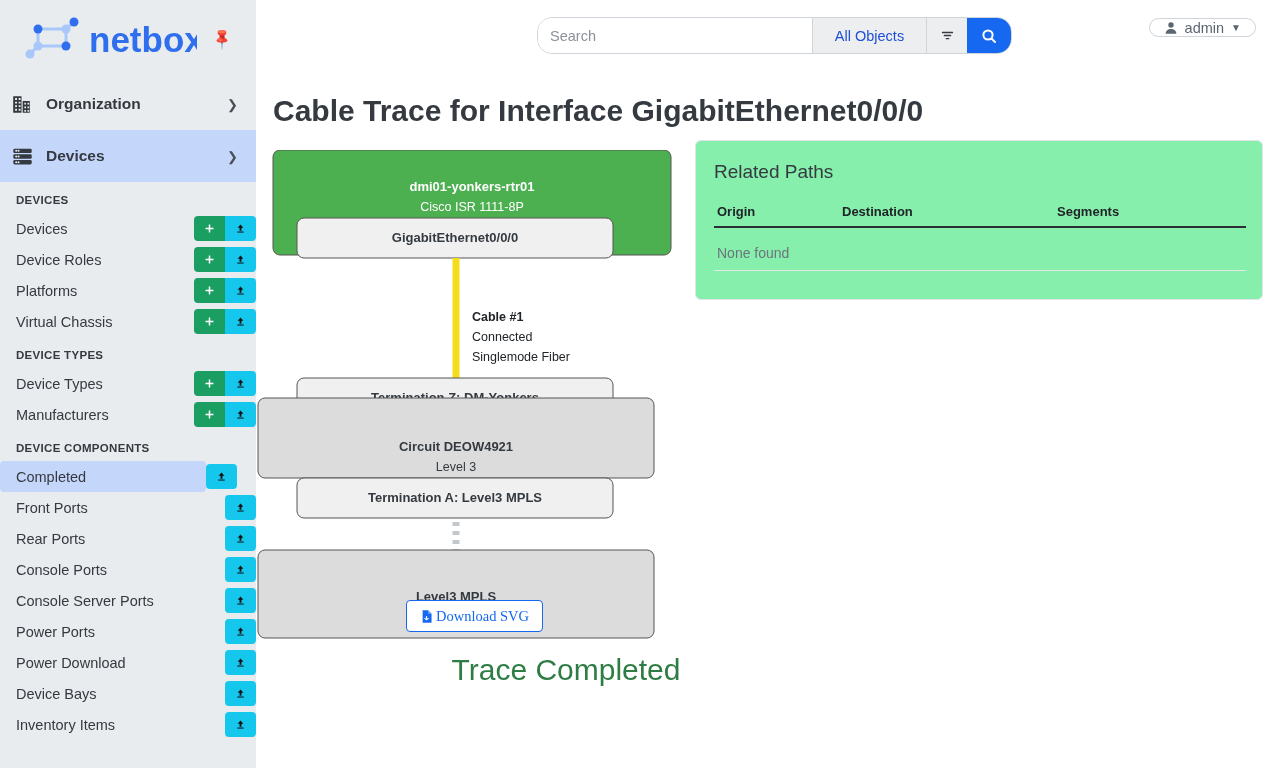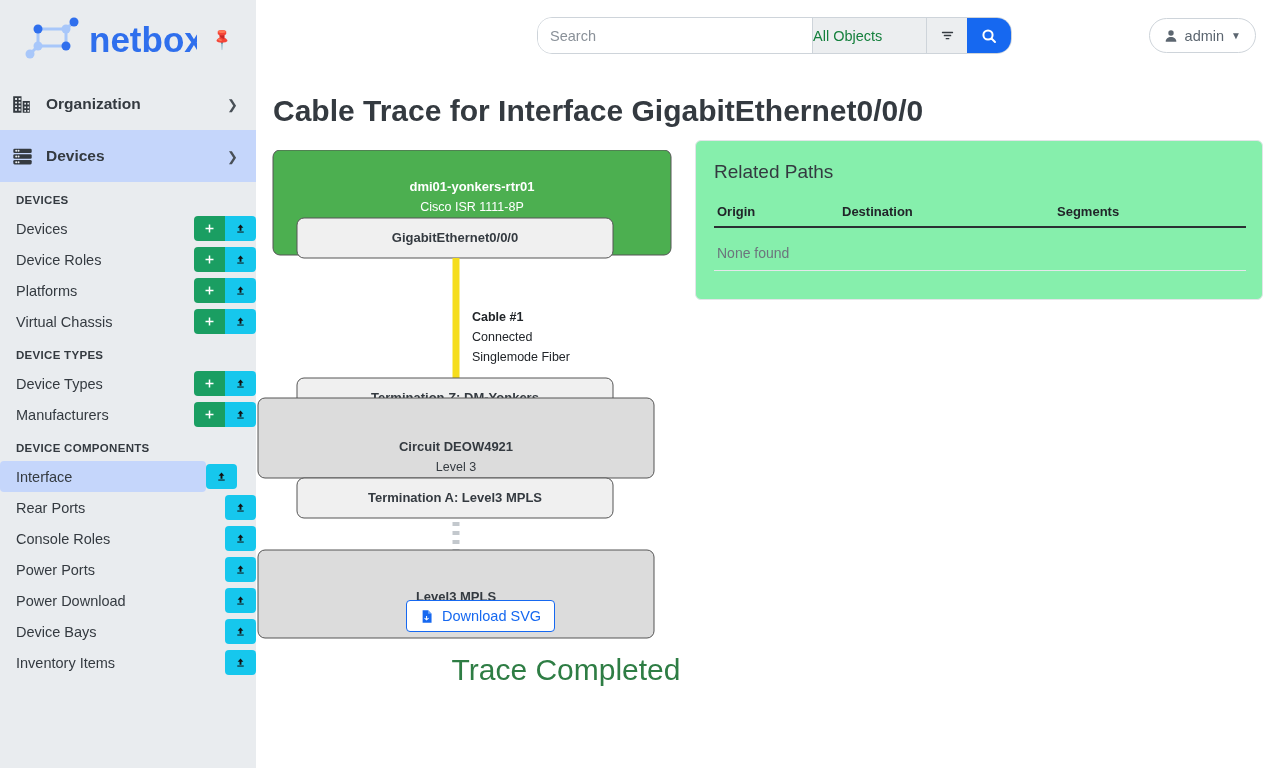--- a/index.html
+++ b/index.html
@@ -105,42 +105,42 @@
     border: none; outline: none;
     padding: 0 12px;
     font-size: 14.5px;
     color: #343a40;
     font-family: "Liberation Sans", sans-serif;
     background: #fff;
   }
   #search-input::placeholder { color: #8a9199; }
   #obj-select {
     width: 114px;
-    display: flex; align-items: center; justify-content: flex-start;
+    display: flex; align-items: center; justify-content: center;
     background: #eceef0;
     border-left: 1px solid #ced4da;
-    font-size: 14.5px; color: #15803d;
+    font-size: 14.5px; color: #1d4ed8;
     cursor: pointer;
   }
   #filter-btn {
     width: 41px;
     display: flex; align-items: center; justify-content: center;
     background: #eceef0;
     border-left: 1px solid #ced4da;
     cursor: pointer;
   }
   #search-btn {
     width: 44px;
     display: flex; align-items: center; justify-content: center;
     background: #1668f0; color: #fff;
     cursor: pointer;
   }
   #user-menu {
     position: absolute; right: 24px; top: 18px;
-    height: 35px;
+    height: 19px;
     display: flex; align-items: center; gap: 7px;
     padding: 0 14px;
     border: 1px solid #ced4da;
     border-radius: 18px;
     color: #5c6670;
     font-size: 14.5px;
     cursor: pointer;
     background: #fff;
   }
 
@@ -167,29 +167,30 @@
   text.t-dev-name { fill:#ffffff; font-weight:bold; font-size:13px; }
   text.t-dev-sub  { fill:#ffffff; font-size:12.5px; }
   text.t-term     { fill:#343a40; font-weight:bold; font-size:13px; }
   text.t-prov-name{ fill:#343a40; font-weight:bold; font-size:13px; }
   text.t-prov-sub { fill:#343a40; font-size:12.5px; }
   text.t-cab-name { fill:#212529; font-weight:bold; font-size:12.5px; }
   text.t-cab-sub  { fill:#212529; font-size:12.5px; }
 
   #dl-btn {
     position: absolute; left: 150px; top: 530px;
-    display: flex; align-items: center; gap: 8px;
+    display: flex; align-items: center; gap: 2px;
     height: 32px; padding: 0 13px;
     border: 1px solid #1668f0;
     border-radius: 4px;
     color: #1668f0;
     background: #fff;
     font-size: 14.5px;
     cursor: pointer;
     white-space: nowrap;
+    font-family: Liberation Serif, serif;
   }
   #trace-status {
     position: absolute; left: 110px; top: 583px;
     width: 400px; text-align: center;
     font-size: 30px; color: #2e7d44;
     white-space: nowrap;
   }
 
   
   #related-card {
@@ -376,21 +377,32 @@
           <div class="mini-btn imp">
             <svg width="11" height="11" viewBox="0 0 16 16" fill="#111">
               <path d="M8 2.2 12.2 7H9.4v4.1H6.6V7H3.8z"></path>
               <rect x="3.3" y="12.4" width="9.4" height="1.5"></rect>
             </svg>
           </div>
         </div>
       </div>
       <div class="nav-header">DEVICE COMPONENTS</div>
       <div class="nav-item active">
-        <span class="ni-label">Interface</span>
+        <span class="ni-label">Completed</span>
+        <div class="btn-group">
+          <div class="mini-btn imp solo">
+            <svg width="11" height="11" viewBox="0 0 16 16" fill="#111">
+              <path d="M8 2.2 12.2 7H9.4v4.1H6.6V7H3.8z"></path>
+              <rect x="3.3" y="12.4" width="9.4" height="1.5"></rect>
+            </svg>
+          </div>
+        </div>
+      </div>
+      <div class="nav-item">
+        <span class="ni-label">Front Ports</span>
         <div class="btn-group">
           <div class="mini-btn imp solo">
             <svg width="11" height="11" viewBox="0 0 16 16" fill="#111">
               <path d="M8 2.2 12.2 7H9.4v4.1H6.6V7H3.8z"></path>
               <rect x="3.3" y="12.4" width="9.4" height="1.5"></rect>
             </svg>
           </div>
         </div>
       </div>
       <div class="nav-item">
@@ -398,21 +410,32 @@
         <div class="btn-group">
           <div class="mini-btn imp solo">
             <svg width="11" height="11" viewBox="0 0 16 16" fill="#111">
               <path d="M8 2.2 12.2 7H9.4v4.1H6.6V7H3.8z"></path>
               <rect x="3.3" y="12.4" width="9.4" height="1.5"></rect>
             </svg>
           </div>
         </div>
       </div>
       <div class="nav-item">
-        <span class="ni-label">Console Roles</span>
+        <span class="ni-label">Console Ports</span>
+        <div class="btn-group">
+          <div class="mini-btn imp solo">
+            <svg width="11" height="11" viewBox="0 0 16 16" fill="#111">
+              <path d="M8 2.2 12.2 7H9.4v4.1H6.6V7H3.8z"></path>
+              <rect x="3.3" y="12.4" width="9.4" height="1.5"></rect>
+            </svg>
+          </div>
+        </div>
+      </div>
+      <div class="nav-item">
+        <span class="ni-label">Console Server Ports</span>
         <div class="btn-group">
           <div class="mini-btn imp solo">
             <svg width="11" height="11" viewBox="0 0 16 16" fill="#111">
               <path d="M8 2.2 12.2 7H9.4v4.1H6.6V7H3.8z"></path>
               <rect x="3.3" y="12.4" width="9.4" height="1.5"></rect>
             </svg>
           </div>
         </div>
       </div>
       <div class="nav-item">

